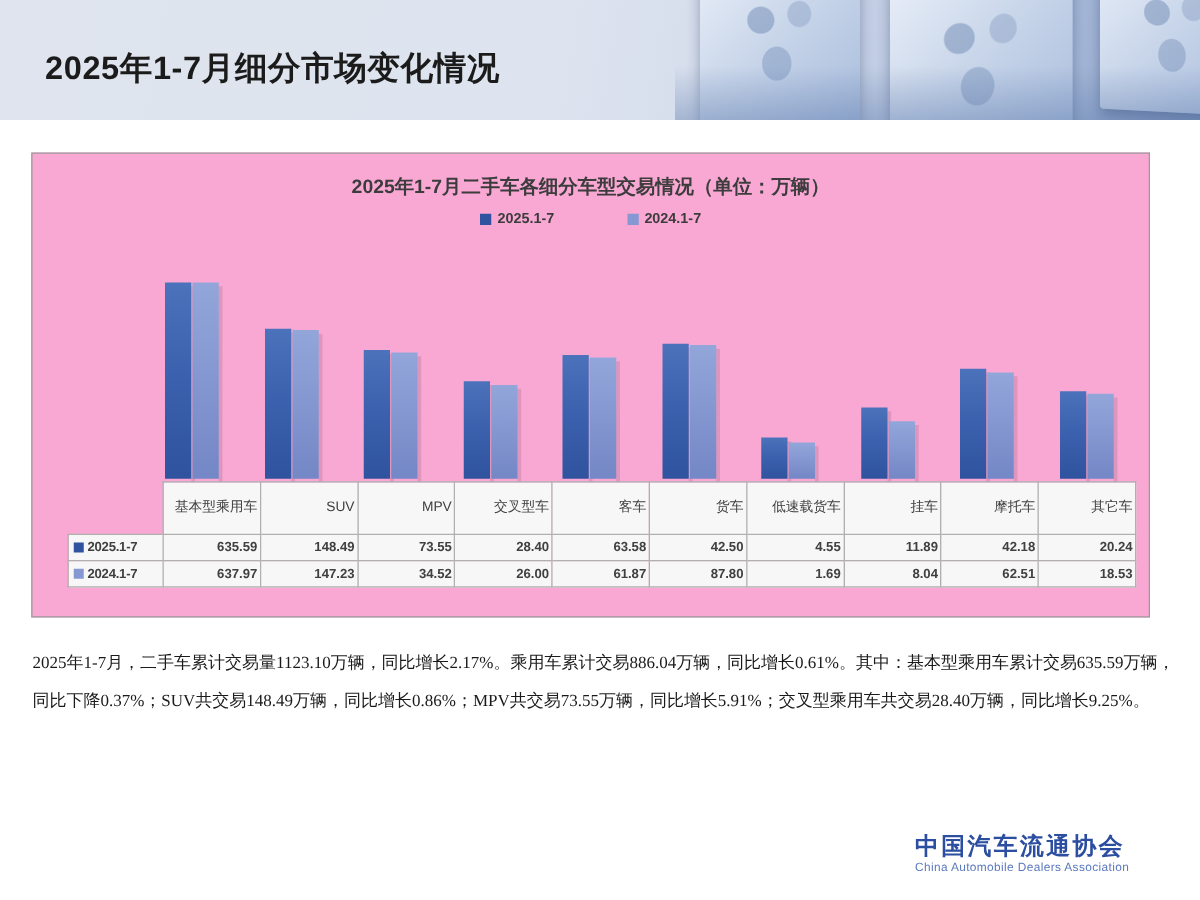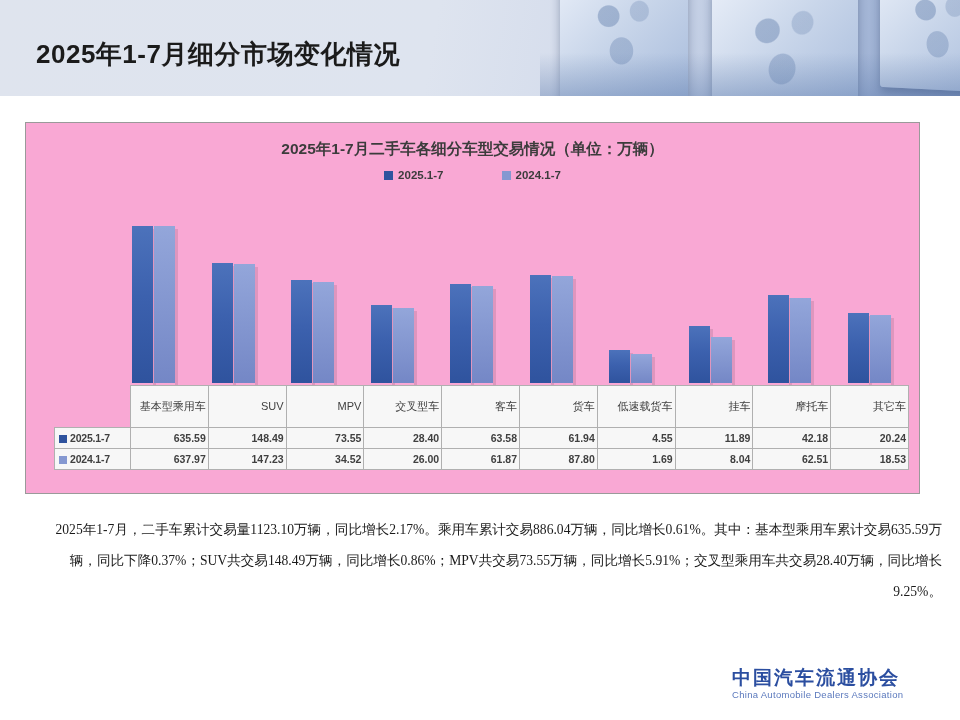--- a/index.html
+++ b/index.html
@@ -90,21 +90,21 @@
   }
   .sw { display: inline-block; width: 8px; height: 8px; margin-right: 3px; vertical-align: -1px; }
   col.c0 { width: 76px; }
 
   
   .body-text {
     position: absolute; left: 22px; top: 514px; width: 920px;
     font-size: 13.6px; color: #1a1a1a; line-height: 31px;
     font-family: "Liberation Serif", "DejaVu Serif", serif;
   }
-  .body-text p { margin: 0 0 4px 16px; text-align: right; }
+  .body-text p { margin: 0 0 4px 4px; }
 
   
   .logo { position: absolute; left: 728px; top: 656px; width: 216px; height: 56px; display: flex; align-items: center; }
   .logo-mark { position: relative; width: 62px; height: 50px; flex: 0 0 62px; }
   .logo-text { margin-left: 4px; }
   .logo-cn { font-size: 19px; font-weight: bold; color: #2b4ea0; letter-spacing: 2px; line-height: 1.05; white-space: nowrap; }
   .logo-en { font-size: 9.5px; color: #5b79bd; letter-spacing: .3px; white-space: nowrap; margin-top: 2px; }
 </style>
 </head>
 <body>
@@ -216,21 +216,21 @@
           </tr>
       </thead>
       <tbody id="body-rows">
           <tr>
             <td class="rowhdr"><span class="sw" style="background: rgb(47, 83, 158);"></span>2025.1-7</td>
             <td>635.59</td>
             <td>148.49</td>
             <td>73.55</td>
             <td>28.40</td>
             <td>63.58</td>
-            <td>61.94</td>
+            <td>42.50</td>
             <td>4.55</td>
             <td>11.89</td>
             <td>42.18</td>
             <td>20.24</td>
           </tr>
           <tr>
             <td class="rowhdr"><span class="sw" style="background: rgb(133, 152, 209);"></span>2024.1-7</td>
             <td>637.97</td>
             <td>147.23</td>
             <td>34.52</td>

